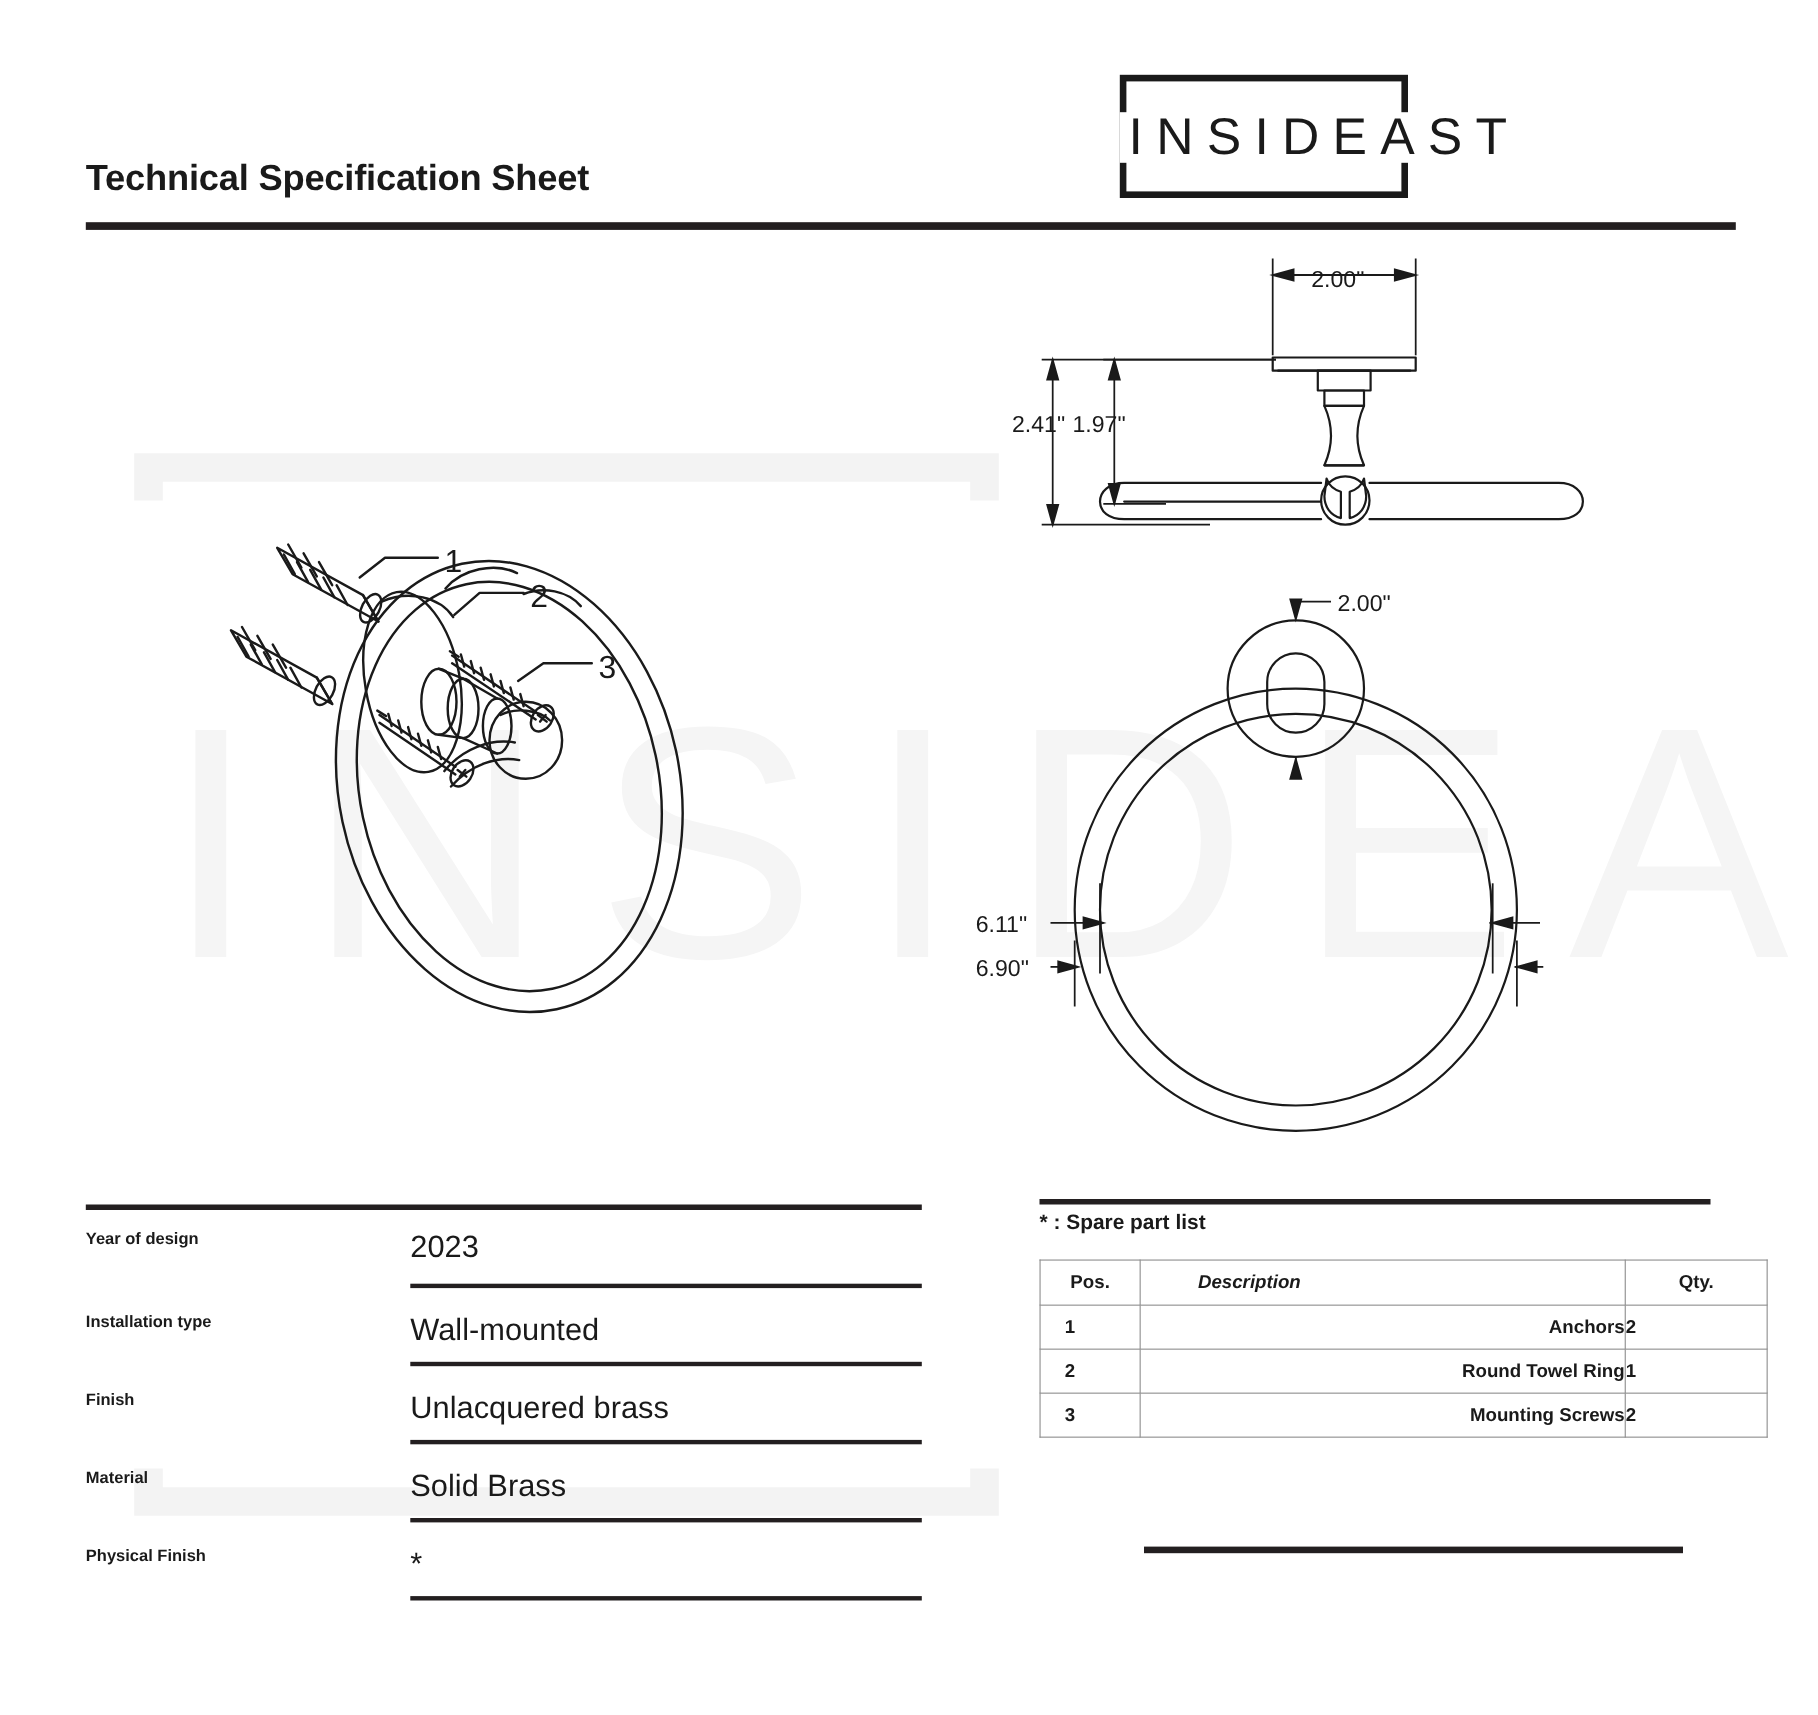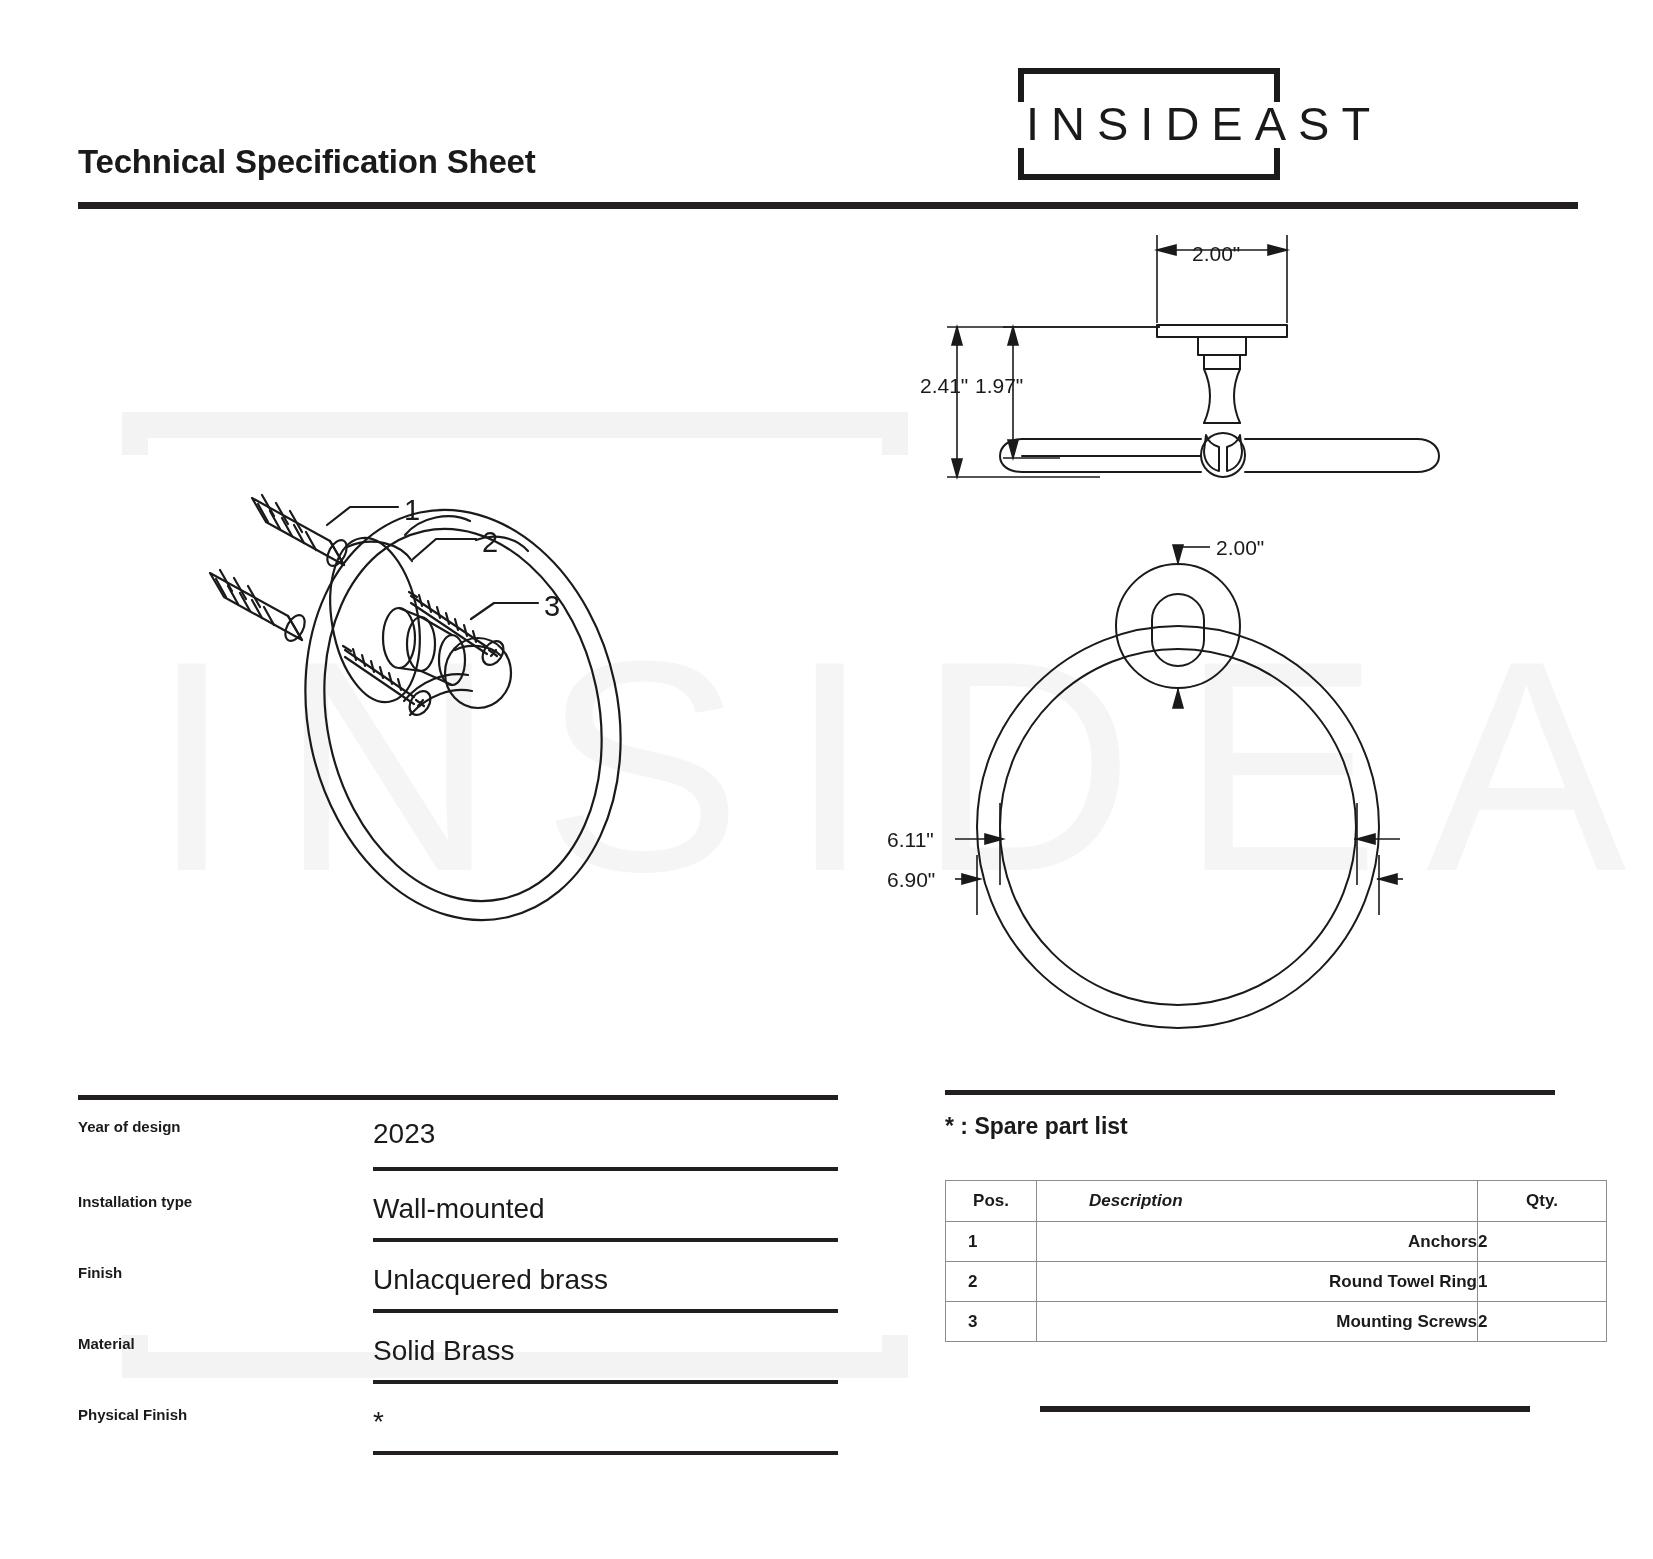--- a/index.html
+++ b/index.html
@@ -152,27 +152,27 @@
     top: 1090px;
     width: 640px;
     z-index: 3;
   }
   .spare-toprule {
     width: 610px;
     height: 5px;
     background: #231f20;
   }
   .spare-title {
-    margin-top: 18px;
-    font-size: 23px;
+    margin-top: 6px;
+    font-size: 19px;
     font-weight: bold;
     white-space: nowrap;
   }
   .parts-table {
-    margin-top: 40px;
+    margin-top: 22px;
     width: 608px;
     border-collapse: collapse;
     table-layout: fixed;
     padding-left: 20px;
   }
   .parts-table th,
   .parts-table td {
     border: 1px solid #8d8d8d;
     font-size: 17px;
     font-weight: bold;

